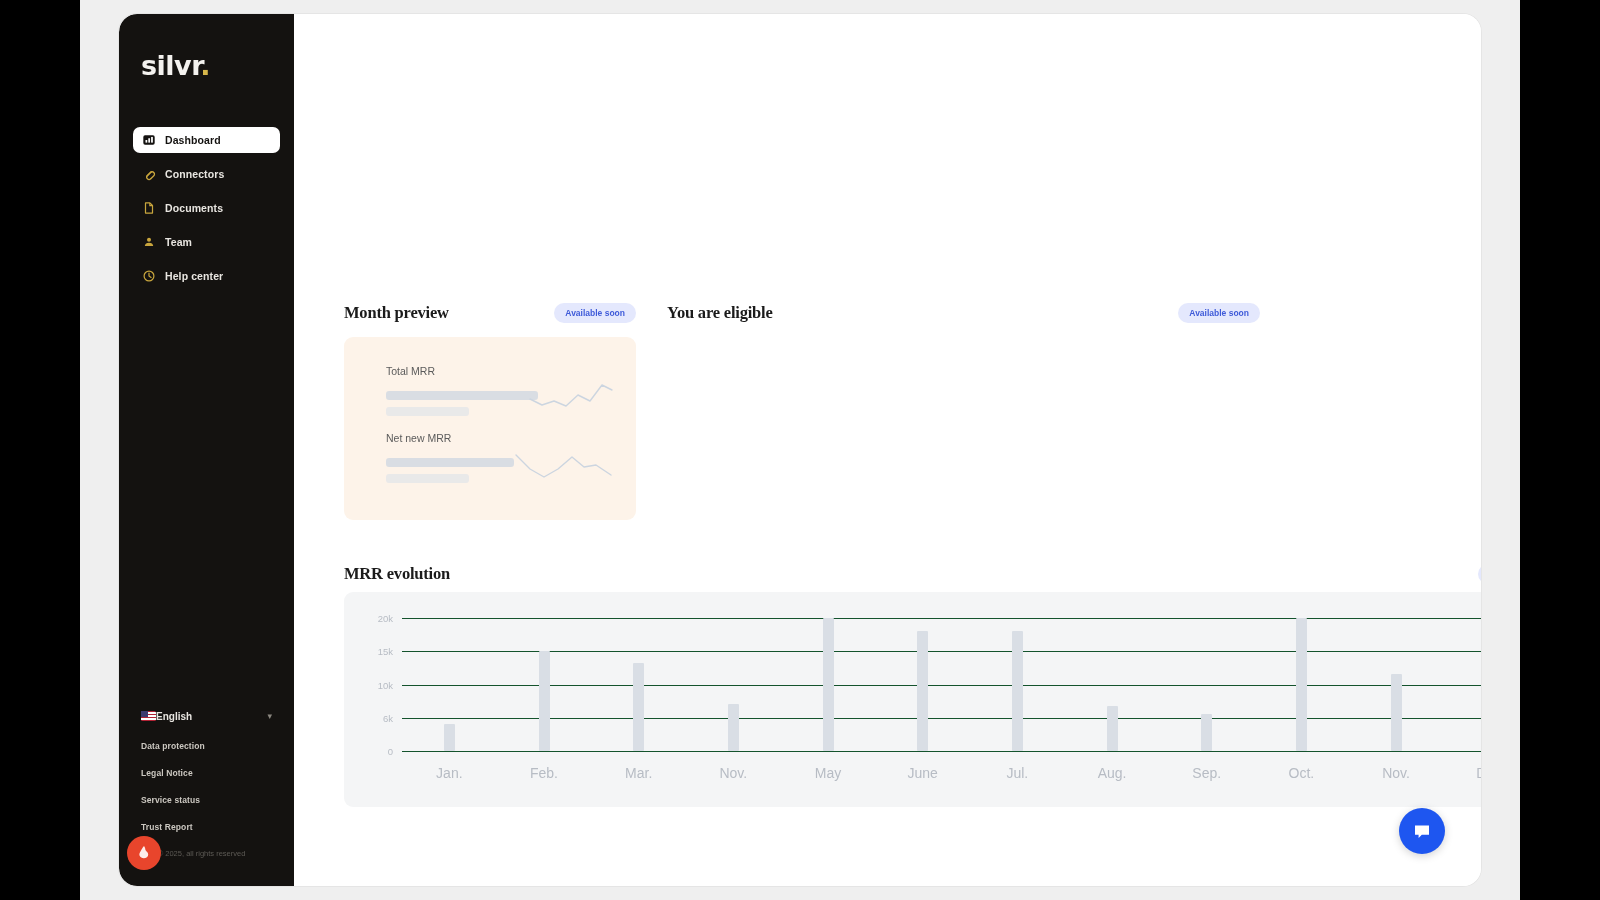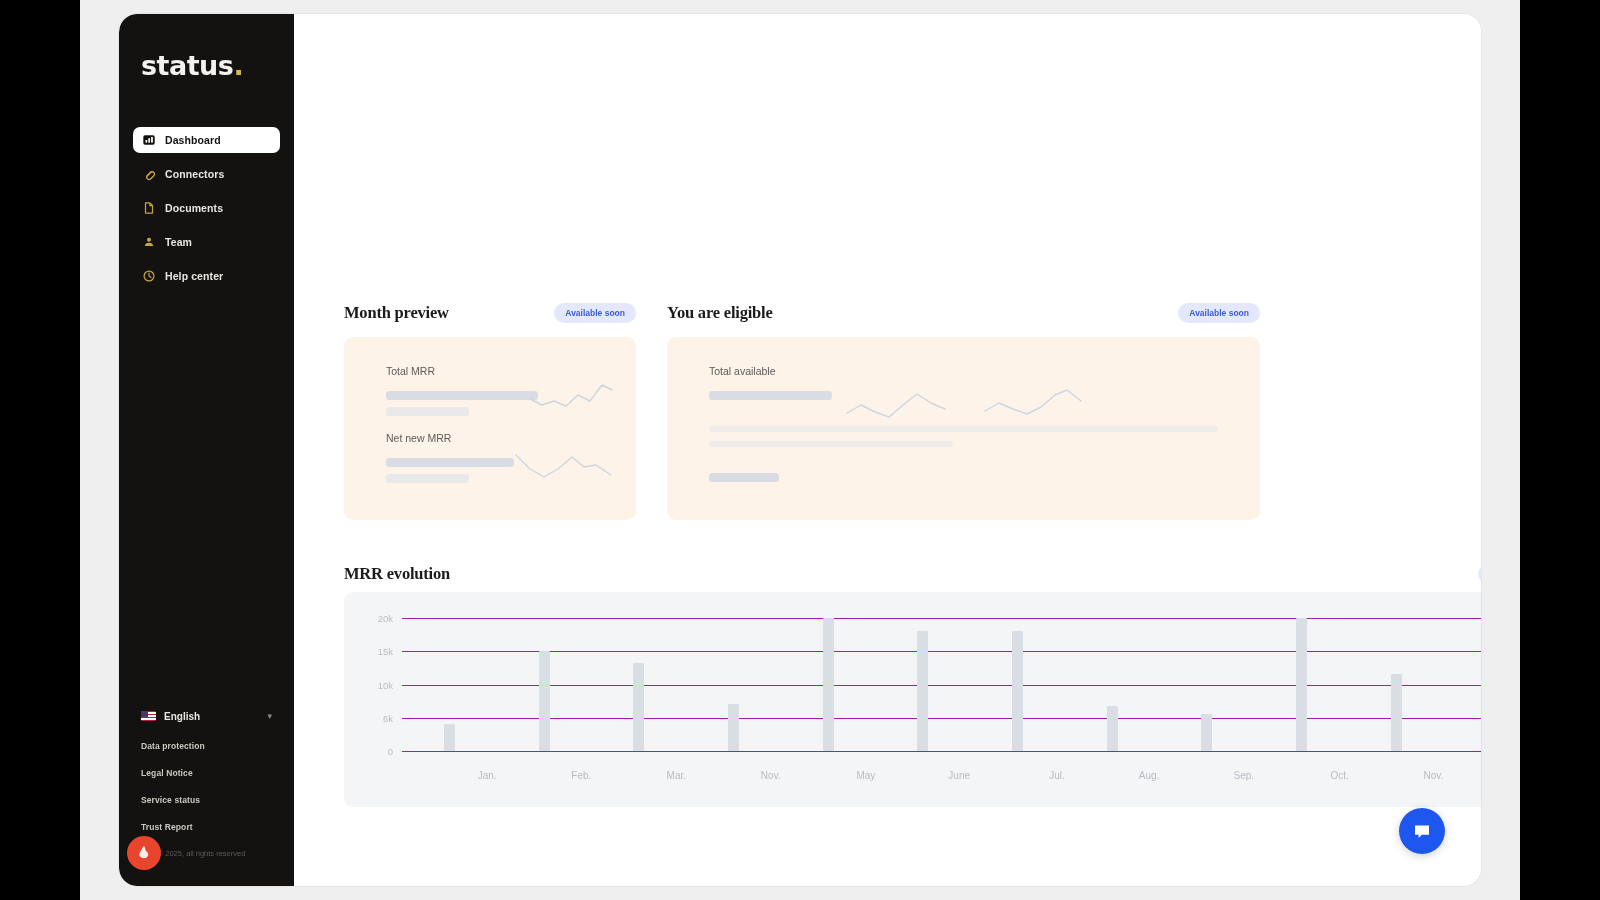--- a/index.html
+++ b/index.html
@@ -68,21 +68,21 @@
   .nav-item.active .label { color: #141210; }
   .nav-ico { width: 14px; height: 14px; flex: 0 0 14px; display: block; }
 
   .side-footer {
     position: absolute;
     left: 0; bottom: 28px;
     width: 100%;
     padding: 0 14px;
   }
   .lang-row {
-    display: flex; align-items: center; gap: 8px;
+    display: flex; align-items: center; 
     padding: 0 8px;
     height: 22px;
     margin-bottom: 14px;
     cursor: pointer;
   }
   .flag {
     width: 15px; height: 10px; border-radius: 1.5px;
     background: linear-gradient(#b22234 0 14%, #fff 14% 28%, #b22234 28% 42%,
                  #fff 42% 56%, #b22234 56% 70%, #fff 70% 85%, #b22234 85% 100%);
     position: relative; flex: 0 0 15px;
@@ -169,58 +169,58 @@
     position: absolute; left: 50px; top: 550px; width: 1216px;
   }
   .chart-box {
     background: #f4f5f6; border-radius: 9px;
     height: 215px; margin-top: 8px;
     position: relative;
   }
   .plot { position: absolute; left: 58px; right: 22px; top: 26px; bottom: 56px; }
   .gridline {
     position: absolute; left: 0; right: 0; height: 1px;
-    background: #a21caf;
+    background: #14532d;
   }
   .ytick {
     position: absolute; right: 100%; margin-right: 9px;
     font-size: 9.5px; color: #b7bcc4; transform: translateY(-50%);
     white-space: nowrap;
   }
   .bars {
     position: absolute; left: 0; right: 0; top: 0; bottom: 0;
     display: flex; align-items: flex-end;
   }
   .bar-cell { flex: 1; display: flex; flex-direction: column;
               align-items: center; justify-content: flex-end; height: 100%; }
   .bar { width: 11px; background: #d9dee5; border-radius: 1px; }
   .xlabels {
     position: absolute; left: 58px; right: 22px; bottom: 26px;
     display: flex;
   }
-  .xlabel { flex: 1; text-align: right; font-size: 10px; color: #b7bcc4; }
+  .xlabel { flex: 1; text-align: center; font-size: 14px; color: #b7bcc4; }
 
   .chat-btn {
     position: absolute; right: 36px; bottom: 32px;
     width: 46px; height: 46px; border-radius: 50%;
     background: #1e56f0;
     display: flex; align-items: center; justify-content: center;
     cursor: pointer;
     box-shadow: 0 2px 8px rgba(0,0,0,.18);
   }
 </style>
 </head>
 <body>
 
 <div id="app">
   <div class="window">
 
     <aside class="sidebar">
       <div class="logo">
-        <span>status</span><span class="dot">.</span>
+        <span>silvr</span><span class="dot">.</span>
       </div>
 
       <nav class="nav">
 
         <div class="nav-item active">
           <svg class="nav-ico" viewBox="0 0 16 16">
             <rect x="1.5" y="2.5" width="13" height="11" rx="2" fill="#141210"></rect>
             <rect x="4" y="8" width="2" height="3" fill="#fff"></rect>
             <rect x="7.2" y="6" width="2" height="5" fill="#fff"></rect>
             <rect x="10.4" y="4.5" width="2" height="6.5" fill="#fff"></rect>
@@ -316,35 +316,20 @@
         </section>
 
         <section class="col-right">
           <div class="head-wrap">
             <div class="section-head" style="width:100%">
               <h2 class="sec-title">You are eligible</h2>
               <span class="badge">Available soon</span>
             </div>
           </div>
 
-          <div class="card card-right">
-            <div class="card-label">Total available</div>
-            <div class="skel" style="width:123px; margin-bottom:26px"></div>
-
-            <svg class="spark" style="left:178px; top:54px;" width="110" height="36" viewBox="0 0 110 36">
-              <polyline points="2,22 16,14 30,21 44,26 58,14 72,3 86,12 100,18" fill="none" stroke="#ccd5e0" stroke-width="1.4" stroke-linejoin="round" stroke-linecap="round"></polyline>
-            </svg>
-            <svg class="spark" style="left:316px; top:50px;" width="112" height="38" viewBox="0 0 112 38">
-              <polyline points="2,24 16,16 30,22 44,27 58,20 72,8 84,3 98,14" fill="none" stroke="#ccd5e0" stroke-width="1.4" stroke-linejoin="round" stroke-linecap="round"></polyline>
-            </svg>
-
-            <div class="skel vlight" style="width:100%; height:6px; margin-bottom:9px"></div>
-            <div class="skel vlight" style="width:244px; height:6px; margin-bottom:26px"></div>
-            <div class="skel" style="width:70px"></div>
-          </div>
         </section>
       </div>
 
       <section class="row-chart">
         <div class="section-head">
           <h2 class="sec-title">MRR evolution</h2>
           <span class="badge">Available soon</span>
         </div>
 
         <div class="chart-box">

